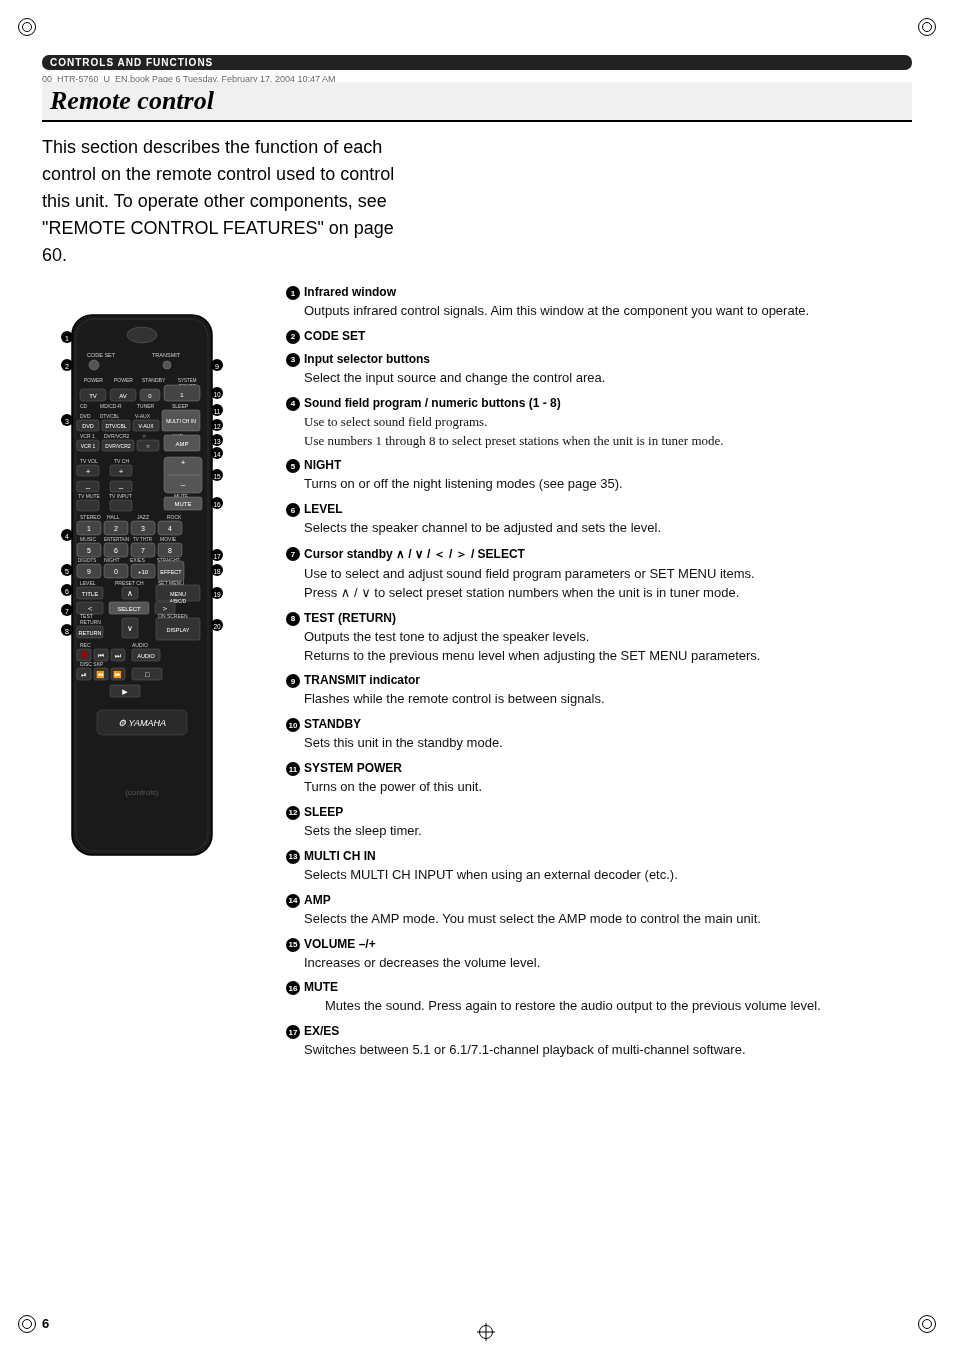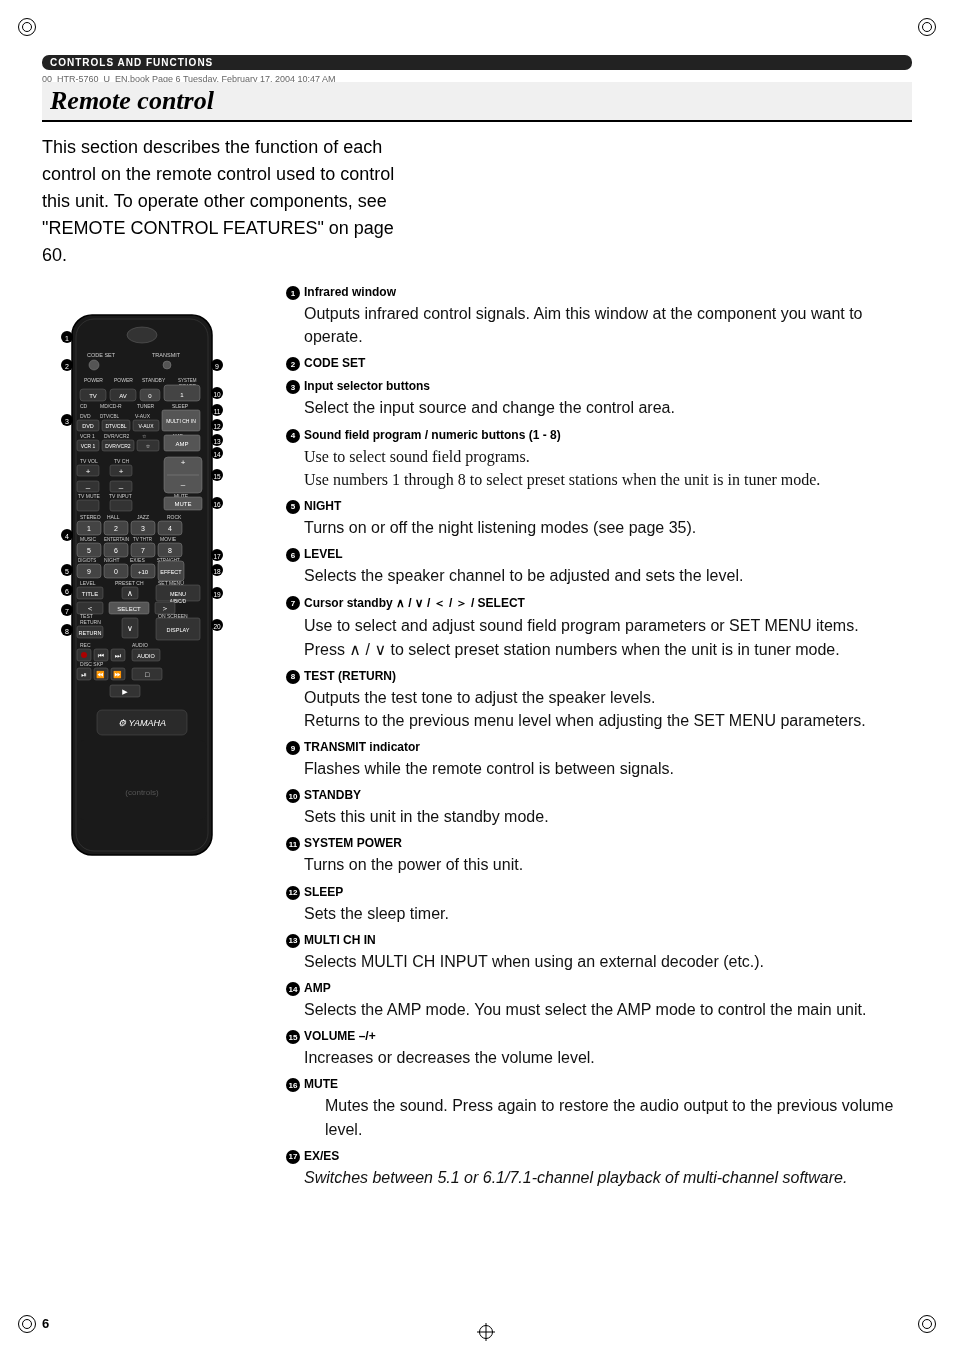--- a/index.html
+++ b/index.html
@@ -114,21 +114,21 @@
       color: #fff;
       font-size: 8px;
       font-weight: bold;
       align-items: center;
       justify-content: center;
       flex-shrink: 0;
       margin-top: 1px;
     }
 
     .section-body {
-      font-size: 16px;
+      font-size: 13px;
       line-height: 1.45;
       margin-left: 18px;
       color: #111;
     }
 
     
     .page-number {
       position: absolute;
       bottom: 20px;
       left: 42px;
@@ -590,21 +590,21 @@
               <span class="section-num">16</span>
               <strong>MUTE</strong>
             </div>
             <div class="section-body" style="white-space: pre-line; padding-left: 21px;">Mutes the sound. Press again to restore the audio output to the previous volume level.</div>
           </div>
           <div class="section">
             <div class="section-title">
               <span class="section-num">17</span>
               <strong>EX/ES</strong>
             </div>
-            <div class="section-body" style="white-space: pre-line; font-style: italic;">Switches between 5.1 or 6.1/7.1-channel playback of multi-channel software.</div>
+            <div class="section-body" style="white-space: pre-line;">Switches between 5.1 or 6.1/7.1-channel playback of multi-channel software.</div>
           </div>
         </div>
     </div>
 
   </div>
 
 </div>
 
 <div class="page-number">6</div>
 

